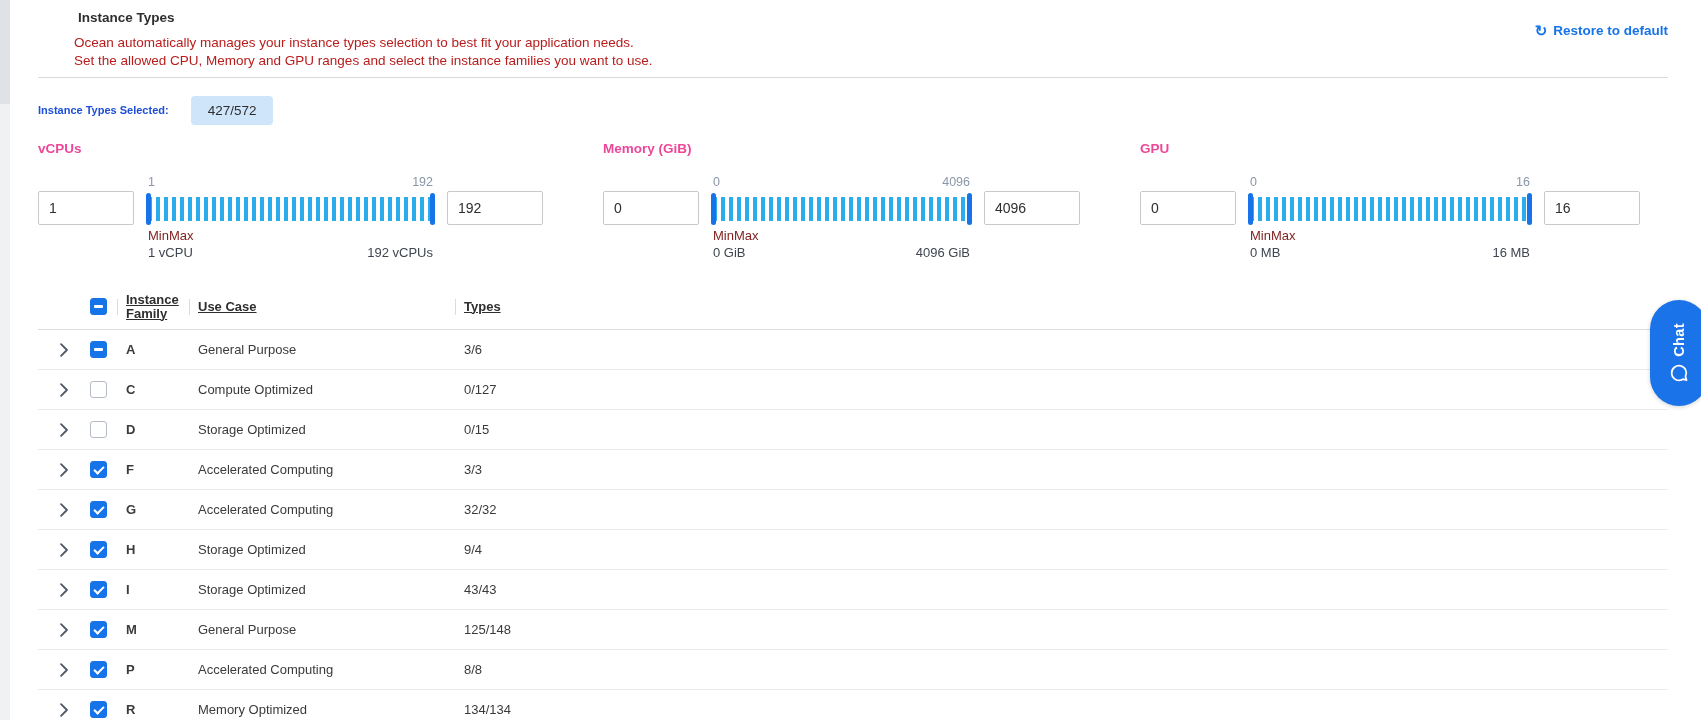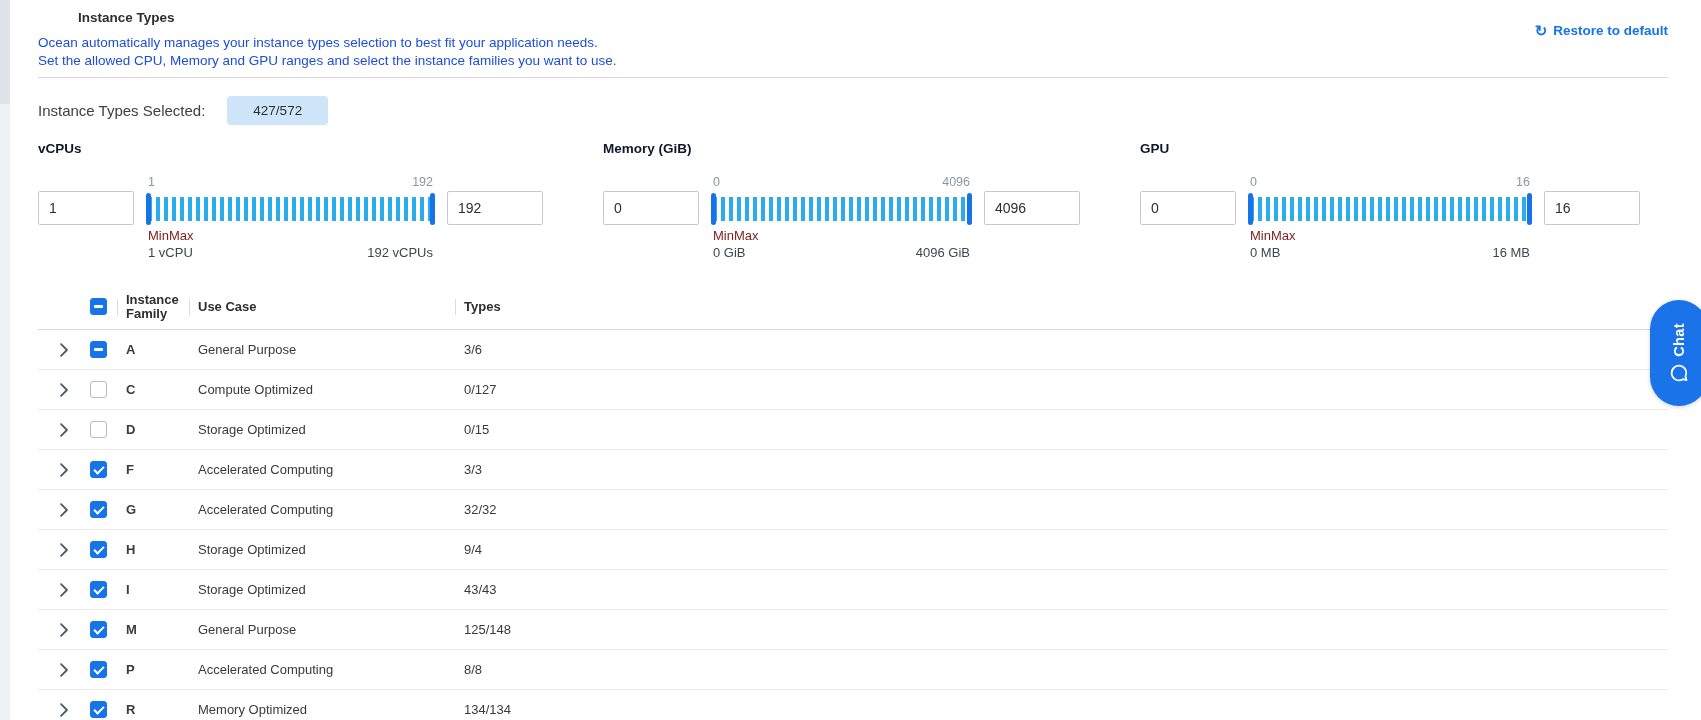--- a/index.html
+++ b/index.html
@@ -6,52 +6,52 @@
   html,body { background:#fff; }
   body { font-family:"Liberation Sans", sans-serif; color:#2e2e2e; }
   .viewport { position:relative; width:1701px; height:720px; background:#fff; overflow:hidden; }
 
   .left-rail { position:absolute; left:0; top:0; width:10px; height:720px; background:#f0f1f3; }
   .left-rail-thumb { position:absolute; left:0; top:0; width:10px; height:104px; background:#dfe2e6; }
 
   .page { position:relative; margin:0 33px 0 38px; padding-top:10px; }
 
   .page-title { font-size:13.5px; font-weight:bold; color:#2e2e2e;padding-left:40px; }
-  .desc { margin-top:9px; font-size:13.5px; line-height:18px; color:#1d4ed8; }
+  .desc { margin-top:9px; font-size:13.5px; line-height:18px; color:#b91c1c;margin-left:36px; }
 
   .restore-link { position:absolute; top:23px; right:0; display:flex; align-items:center; gap:6px;
     color:#1774e8; font-size:13.5px; font-weight:bold; cursor:pointer; }
   .restore-icon { font-size:15px; font-weight:bold; line-height:1; }
 
   .top-divider { border:none; border-top:1px solid #d9d9d9; margin-top:7px; }
 
   .summary-row { margin-top:17px; display:flex; align-items:center; height:30px; }
-  .summary-label { font-size:15px; font-weight:normal; color:#404040; }
-  .summary-badge { margin-left:22px; background:#cfe5fa; border-radius:4px; padding:7px 26px;
+  .summary-label { font-size:11px; font-weight:bold; color:#1d4ed8; }
+  .summary-badge { margin-left:22px; background:#cfe5fa; border-radius:4px; padding:7px 17px;
     font-size:13.5px; color:#2e2e2e; }
 
   .sliders { margin-top:16px; display:grid; grid-template-columns:505px 477px 500px; column-gap:60px; }
-  .slider-label { font-size:13.5px; font-weight:600; color:#0f172a; height:16px; }
+  .slider-label { font-size:13.5px; font-weight:600; color:#ec4899; height:16px; }
   .slider-body { display:flex; align-items:flex-start; margin-top:18px; }
   .num-input { width:96px; height:34px; border:1px solid #c9c9c9; border-radius:2px;
     font-family:"Liberation Sans", sans-serif; font-size:14px; color:#2e2e2e; padding:0 0 0 10px; outline:none; margin-top:16px; }
   .track-wrap { flex:1; margin:0 14px; }
   .tick-labels { display:flex; justify-content:space-between; font-size:12.5px; color:#8a97a8; height:16px; }
   .track { position:relative; height:34px; margin-top:1px; cursor:pointer;
     background:repeating-linear-gradient(to right, #2bacec 0 4px, transparent 4px 8px);
     background-size:100% 24px; background-position:0 5px; background-repeat:no-repeat; }
   .handle { position:absolute; top:1px; width:5px; height:32px; background:#1774e8; border-radius:3px; cursor:grab; }
   .handle.min { left:-2px; } .handle.max { right:-2px; }
   .minmax { display:flex; justify-content:flex-start; font-size:13px; color:#7f1d1d; margin-top:2px; height:15px; }
   .captions { display:flex; justify-content:space-between; font-size:13px; color:#3f4650; margin-top:2px; height:15px; }
 
   .itable { margin-top:24px; }
   .t-grid { display:grid; grid-template-columns:52px 36px 72px 266px auto; align-items:center; }
   .t-header { height:46px; border-bottom:1px solid #dcdcdc; }
-  .th { position:relative; font-size:13px; font-weight:bold; color:#2e2e2e; line-height:14px; }
+  .th { position:relative; font-size:13px; font-weight:bold; color:#2e2e2e; line-height:14px;text-decoration:underline; }
   .th.piped::before { content:''; position:absolute; left:-9px; top:50%; margin-top:-8px; width:1px; height:16px; background:#d8dce2; }
   .t-row { height:40px; border-bottom:1px solid #ebebeb; background:#fff; }
   .td { font-size:13px; color:#3a3a3a; }
   .td.family { font-weight:bold; }
   .chev-cell { display:flex; justify-content:center; align-items:center; cursor:pointer; }
 
   .cb { width:17px; height:17px; border:1px solid #b6bcc6; border-radius:3px; background:#fff; position:relative; cursor:pointer; }
   .cb.checked, .cb.indeterminate { background:#1774e8; border-color:#1774e8; }
   .cb.checked::after { content:''; position:absolute; left:3px; top:4px; width:8px; height:4px;
     border-left:2px solid #fff; border-bottom:2px solid #fff; transform:rotate(-45deg); }

